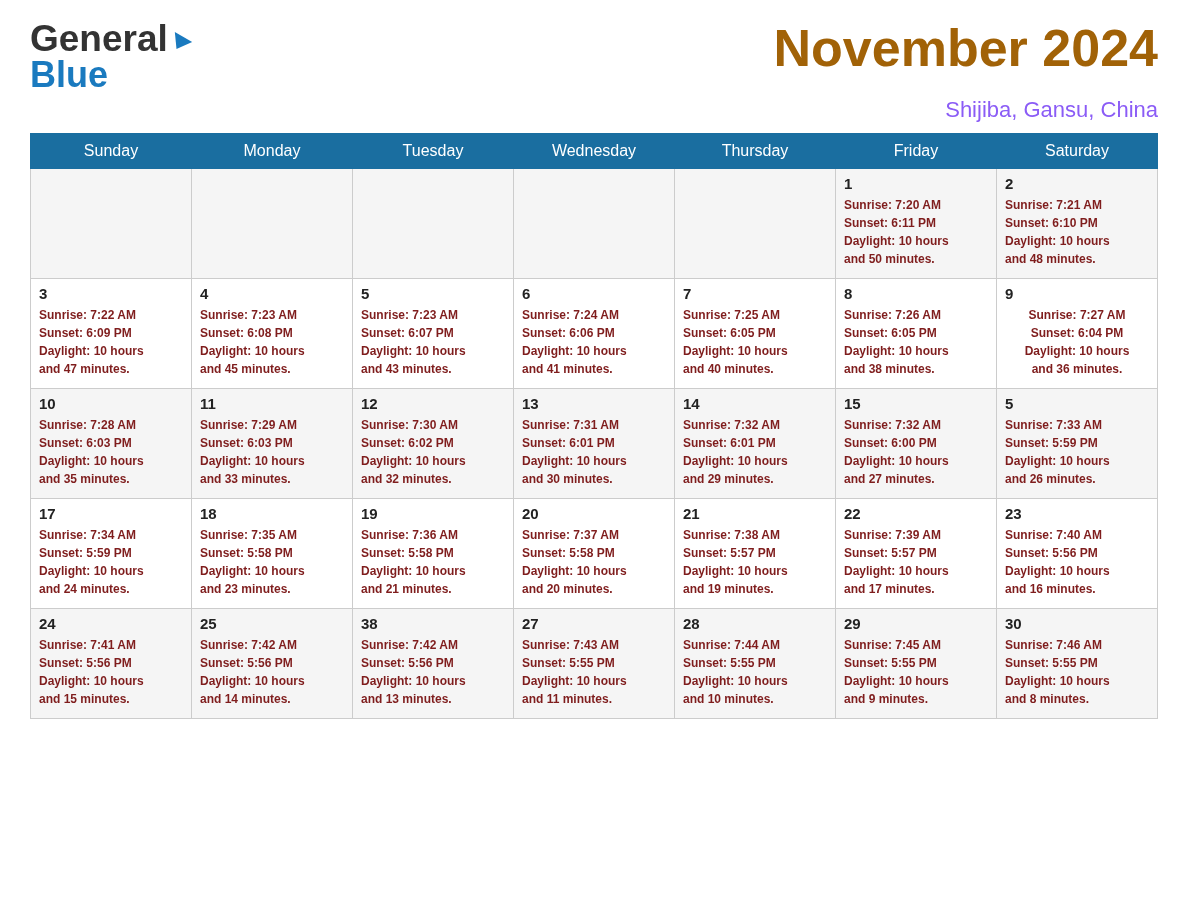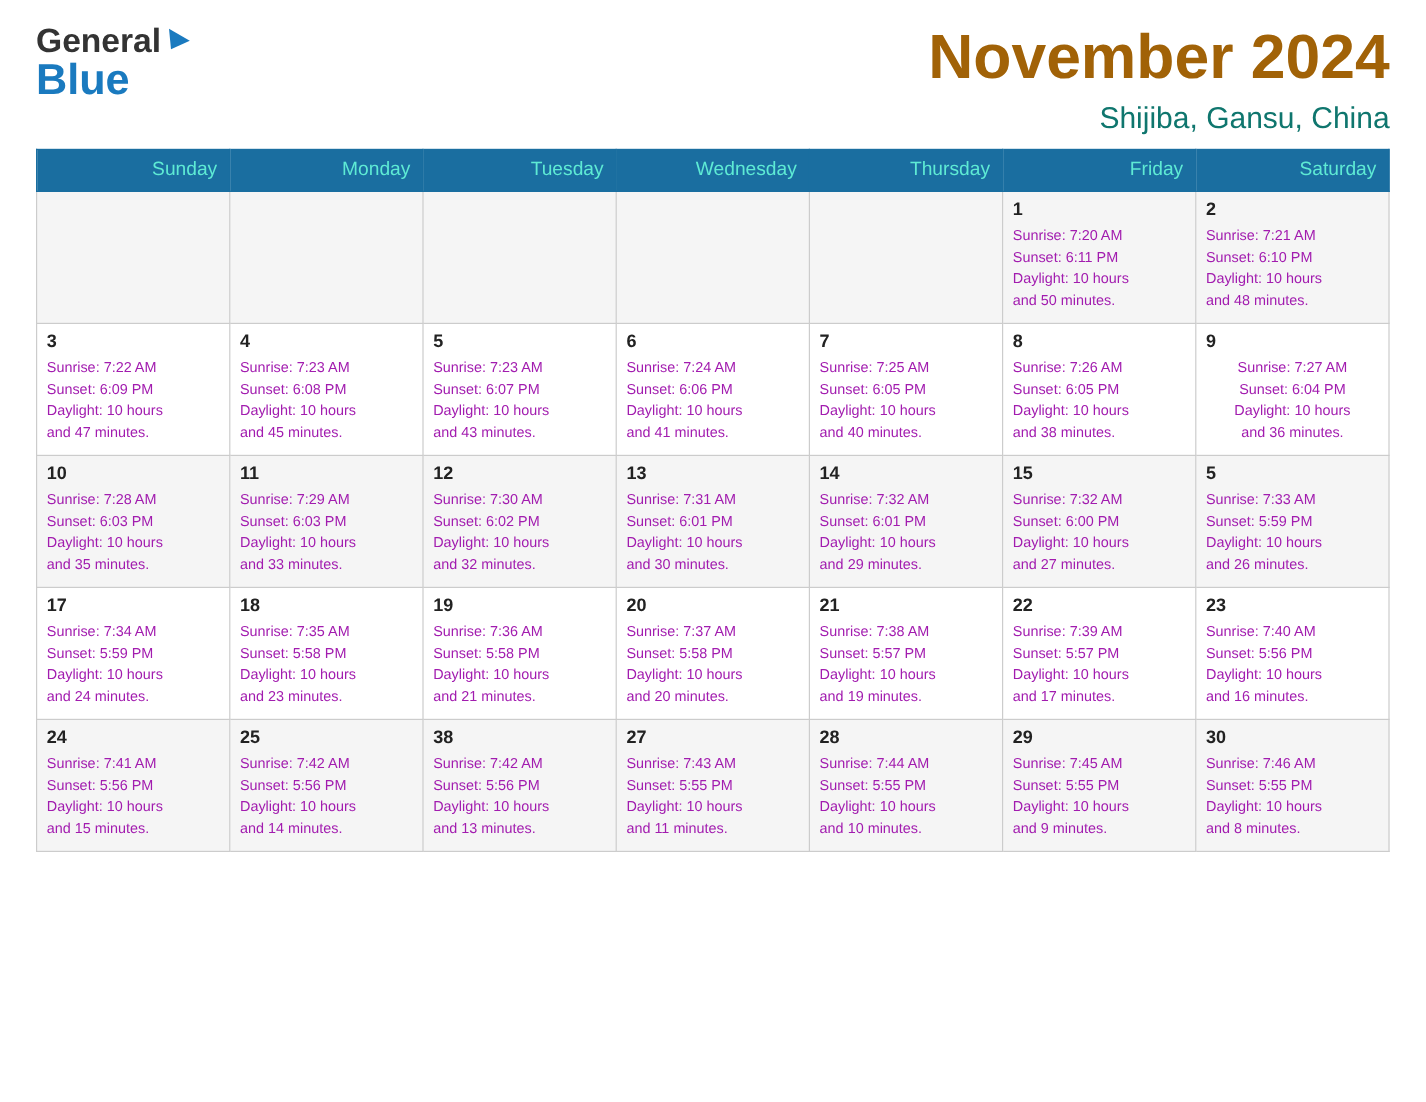--- a/index.html
+++ b/index.html
@@ -15,21 +15,21 @@
       justify-content: space-between;
       align-items: flex-start;
       margin-bottom: 10px;
     }
     .logo {
       display: flex;
       flex-direction: column;
       align-items: flex-start;
     }
     .logo-general {
-      font-size: 28px;
+      font-size: 37px;
       font-weight: bold;
       color: #333;
       line-height: 1;
     }
     .logo-blue {
       font-size: 36px;
       font-weight: bold;
       color: #1a7abf;
       line-height: 1;
     }
@@ -49,36 +49,36 @@
     .title-block {
       text-align: right;
     }
     .month-title {
       font-size: 52px;
       font-weight: bold;
       color: #a16207;
       line-height: 1.1;
     }
     .location {
-      font-size: 25px;
-      color: #0f766e;
-      margin-top: 8px;
+      font-size: 22px;
+      color: #8b5cf6;
+      margin-top: 20px;
     }
     .calendar {
       width: 100%;
       border-collapse: collapse;
       margin-top: 8px;
     }
     .calendar th {
       background-color: #1a6ea0;
-      color: #5eead4;
+      color: #ffffff;
       font-size: 16px;
       font-weight: normal;
       padding: 8px 10px;
-      text-align: right;
+      text-align: center;
       border: 1px solid #1a6ea0;
     }
     .calendar td {
       border: 1px solid #ccc;
       vertical-align: top;
       padding: 6px 8px;
       width: calc(100% / 7);
       min-height: 110px;
       background: #fff;
     }
@@ -90,22 +90,23 @@
     }
     .day-number {
       font-size: 15px;
       font-weight: bold;
       color: #222;
       display: block;
       margin-bottom: 4px;
     }
     .day-info {
       font-size: 12px;
-      color: #a21caf;
+      color: #7f1d1d;
       line-height: 1.5;
+      font-weight: bold;
     }
     .empty-cell {
       background: #f9f9f9;
     }
     .calendar tbody tr td {
       height: 110px;
     }
   </style>
 </head>
 <body>

